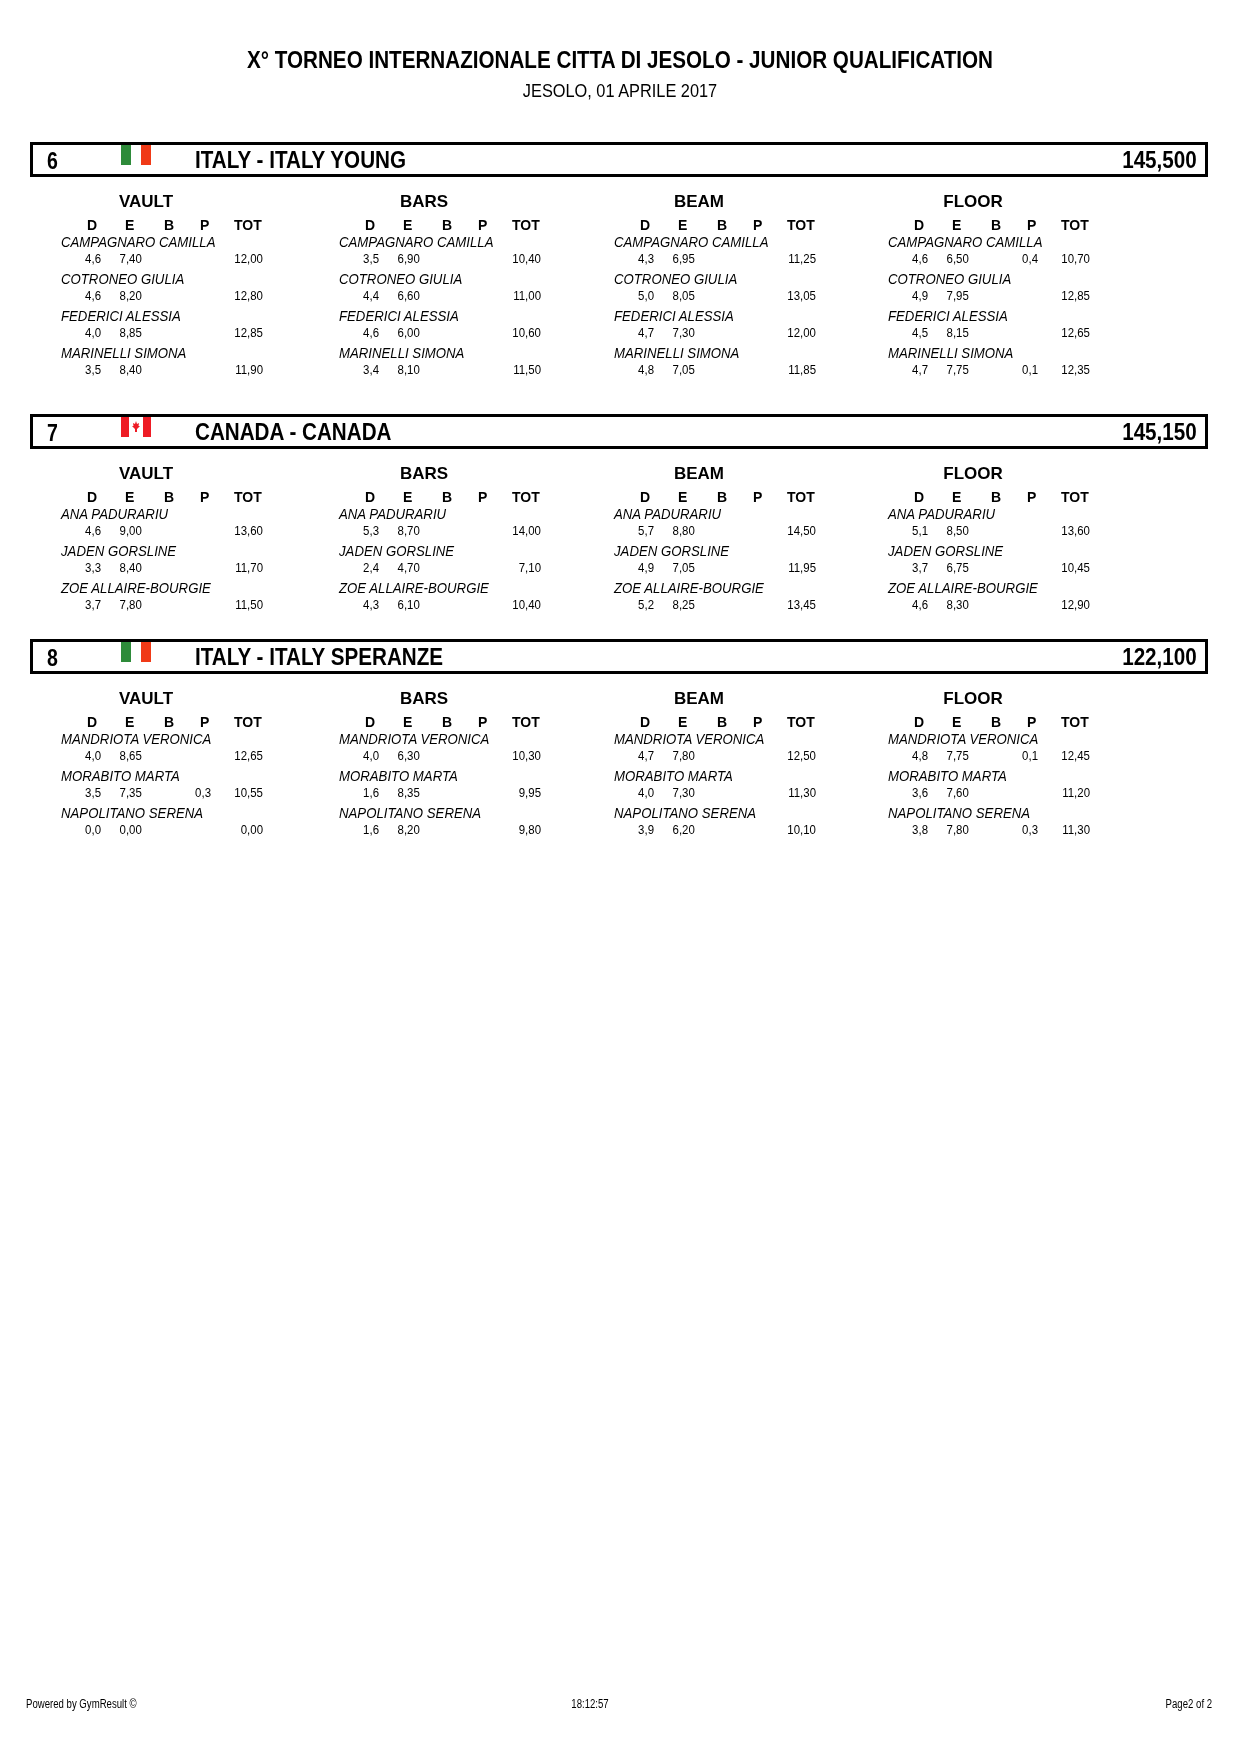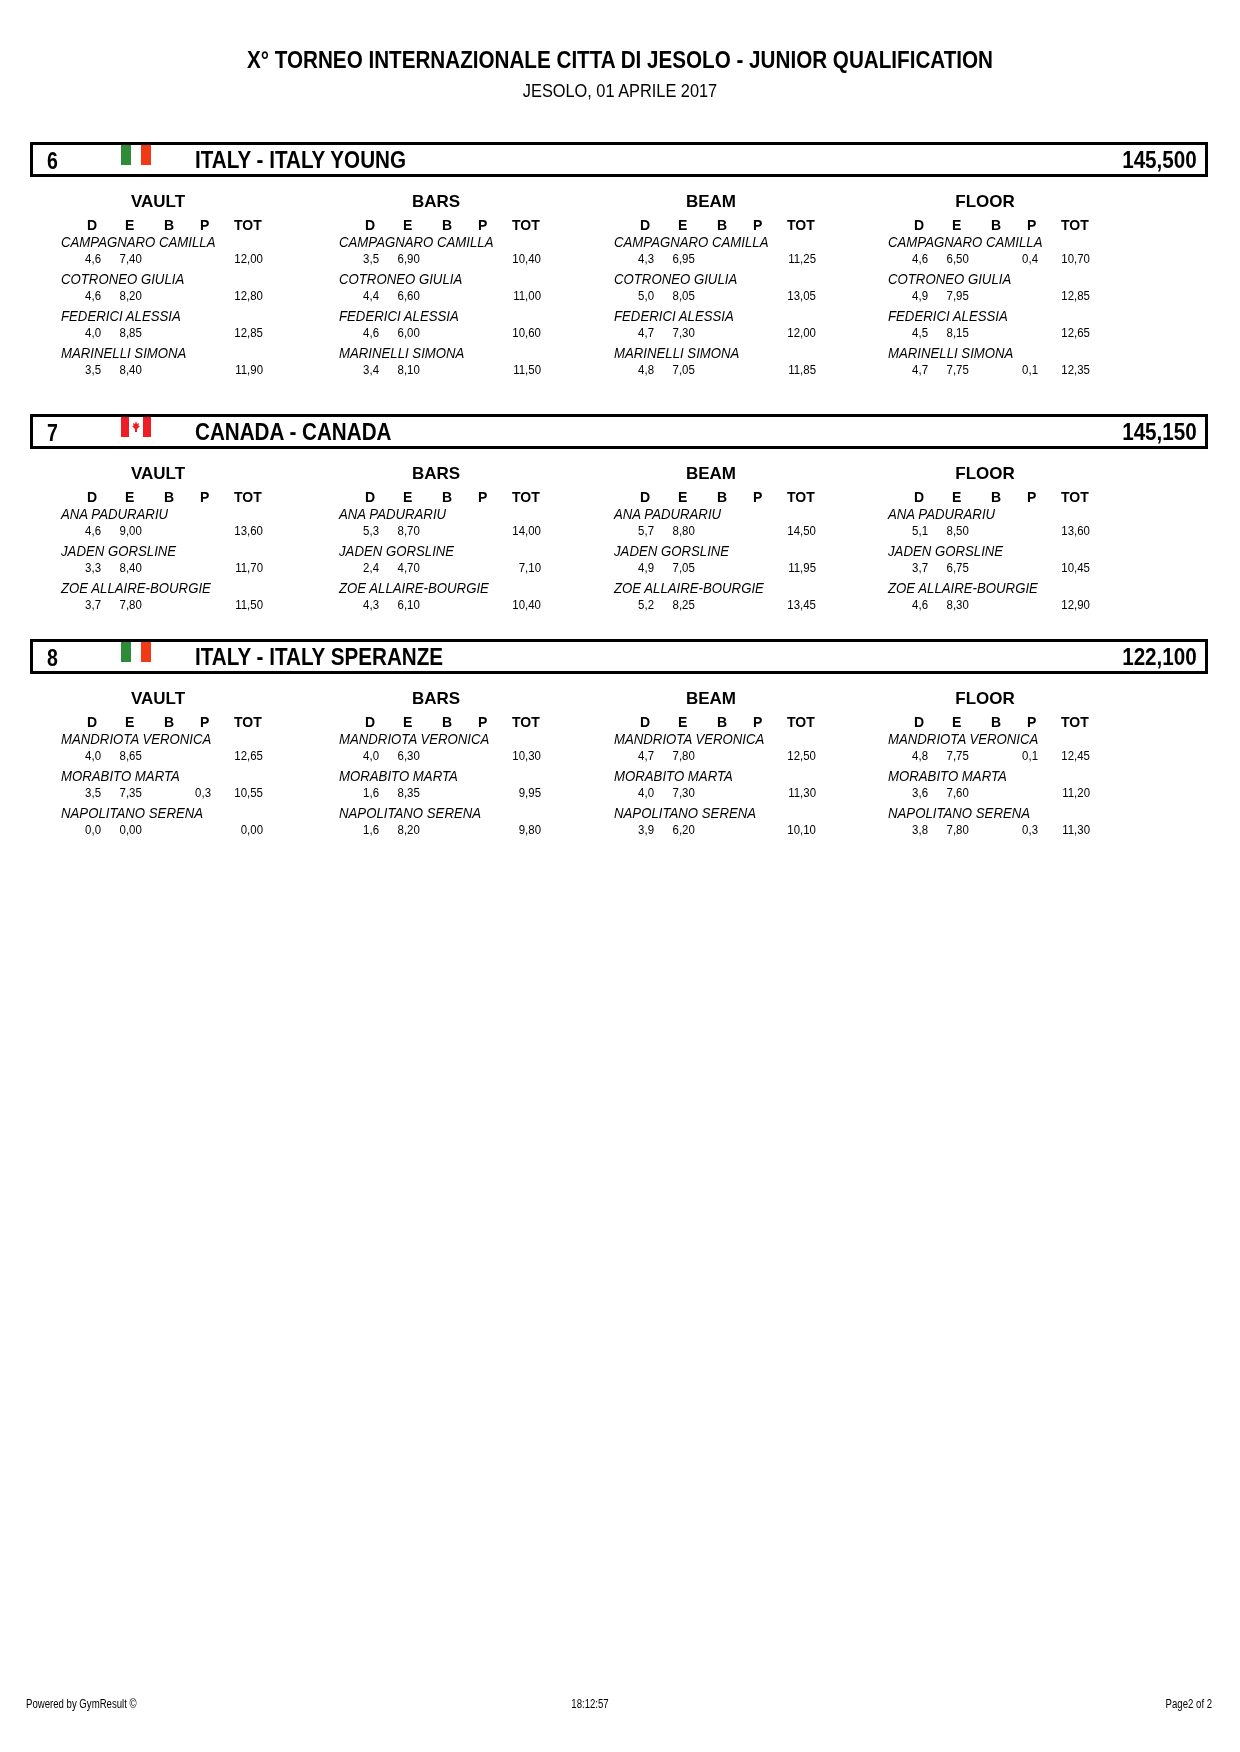--- a/index.html
+++ b/index.html
@@ -6,21 +6,21 @@
   body { width:1240px; height:1752px; position:relative; font-family:"Liberation Sans", sans-serif; color:#000; overflow:hidden; }
   .title { position:absolute; left:0; width:1240px; top:46px; text-align:center; font-size:24px; font-weight:bold; transform:scaleX(0.86); letter-spacing:0px; }
   .subtitle { position:absolute; left:0; width:1240px; top:80px; text-align:center; font-size:19px; transform:scaleX(0.86); }
   .team-bar { position:absolute; left:30px; width:1172px; height:29px; border:3px solid #000; }
   .team-rank { position:absolute; left:14px; top:3px; font-size:23px; font-weight:bold; transform:scaleX(0.85); transform-origin:left center; }
   .flag { position:absolute; left:88px; top:0px; width:30px; height:20px; display:flex; }
   .flag span { display:block; height:100%; }
   .team-name { position:absolute; left:162px; top:1px; font-size:24px; font-weight:bold; transform:scaleX(0.86); transform-origin:left center; white-space:nowrap; }
   .team-total { position:absolute; right:8px; top:1px; font-size:24px; font-weight:bold; transform:scaleX(0.86); transform-origin:right center; }
   .app { position:absolute; width:240px; }
-  .app-title { position:absolute; left:12px; width:170px; text-align:center; font-size:17px; font-weight:bold; top:0; }
+  .app-title { position:absolute; left:0; width:170px; text-align:center; font-size:17px; font-weight:bold; top:0; }
   .col-head { position:absolute; top:25px; font-size:14px; font-weight:bold; }
   .row-name { position:absolute; font-size:15px; font-style:italic; white-space:nowrap; transform:scaleX(0.88); transform-origin:left center; }
   .val { position:absolute; font-size:13px; transform:scaleX(0.88); white-space:nowrap; }
   .val.tot { text-align:right; width:50px; transform-origin:right center; }
   .footer { position:absolute; top:1697px; font-size:12px; transform:scaleX(0.8); white-space:nowrap; }
 </style>
 </head>
 <body>
 
 <div class="title">X° TORNEO INTERNAZIONALE CITTA DI JESOLO - JUNIOR QUALIFICATION</div>

